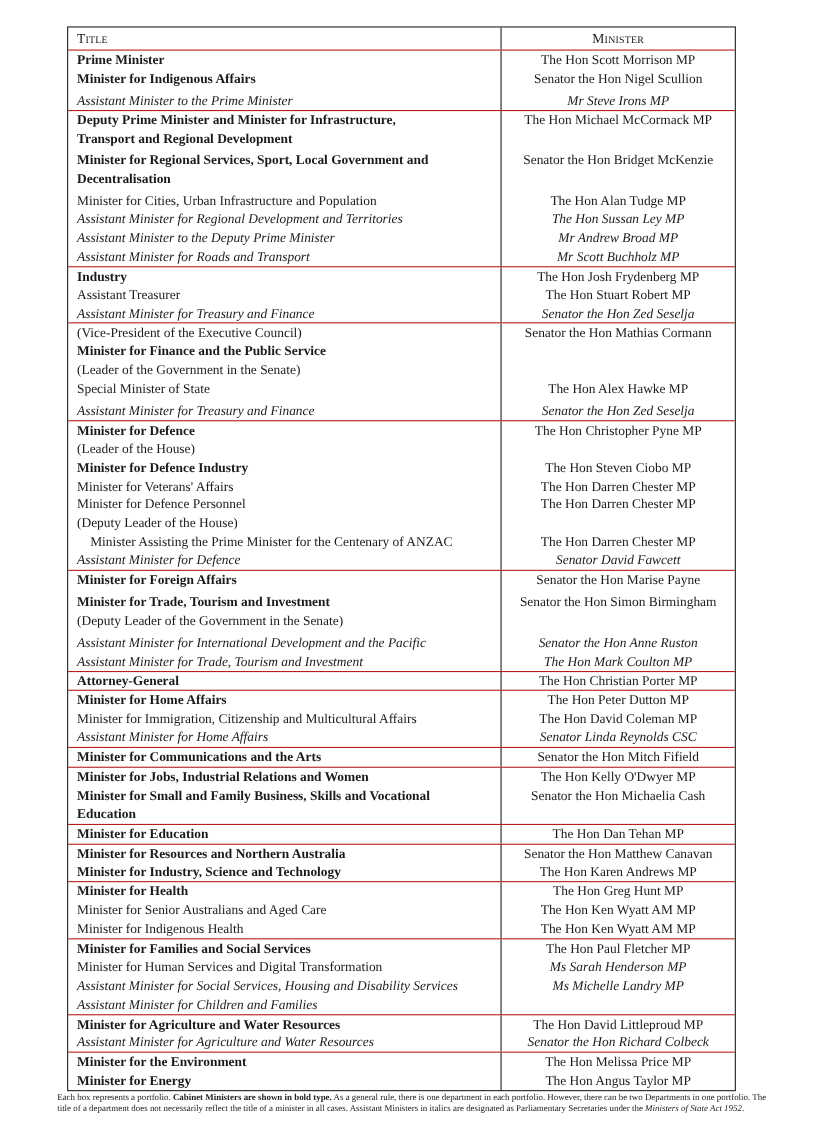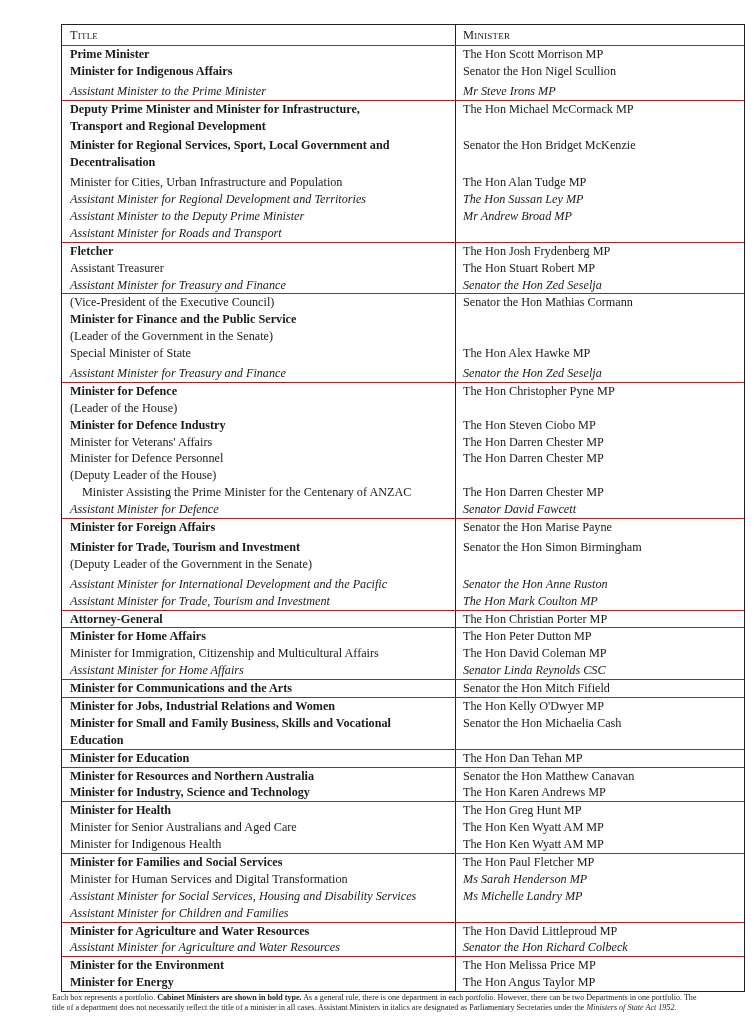--- a/index.html
+++ b/index.html
@@ -2,31 +2,31 @@
 <html><head>
 <meta charset="utf-8">
 <style>
   html, body { margin: 0; padding: 0; background: #ffffff; }
   body {
     width: 754px; height: 1036px; position: relative; overflow: hidden;
     font-family: "Liberation Serif", "DejaVu Serif", serif;
     color: #1a1a1a;
   }
   .table {
-    position: absolute; left: 61px; top: 24px; width: 684px;
+    position: absolute; left: 61px; top: 24px; width: 608px;
     border: 1px solid #222;
     box-sizing: border-box;
   }
   .row {
     display: flex;
     border-top: 1px solid #b91c1c;
   }
   .row.header { border-top: none; }
   .col-title { width: 394px; border-right: 1px solid #222; box-sizing: border-box; padding: 0 8px; }
-  .col-min { flex: 1; padding: 0 7px; }
+  .col-min { flex: 1; padding: 0 7px; text-align: center; }
   .header .col-title, .header .col-min {
     font-variant: small-caps; font-size: 12.4px; height: 20px; line-height: 20px; letter-spacing: 0.2px;
   }
   .line { font-size: 12.2px; height: 16.9px; line-height: 16.9px; white-space: nowrap; }
   .line.b { font-weight: bold; }
   .line.i { font-style: italic; }
   .line.gap { margin-top: 3px; }
   .line.indent { padding-left: 12px; }
   .footer {
     position: absolute; left: 52px; top: 993px; width: 650px;
@@ -68,25 +68,26 @@
           <div class="line i">Assistant Minister for Roads and Transport</div>
         </div>
         <div class="col-min">
           <div class="line">The Hon Michael McCormack MP</div>
           <div class="line"></div>
           <div class="line gap">Senator the Hon Bridget McKenzie</div>
           <div class="line"></div>
           <div class="line gap">The Hon Alan Tudge MP</div>
           <div class="line i">The Hon Sussan Ley MP</div>
           <div class="line i">Mr Andrew Broad MP</div>
-        </div>
-      </div>
-      <div class="row">
-        <div class="col-title">
-          <div class="line b">Fletcher</div>
+          <div class="line i">Mr Scott Buchholz MP</div>
+        </div>
+      </div>
+      <div class="row">
+        <div class="col-title">
+          <div class="line b">Industry</div>
           <div class="line">Assistant Treasurer</div>
           <div class="line i">Assistant Minister for Treasury and Finance</div>
         </div>
         <div class="col-min">
           <div class="line">The Hon Josh Frydenberg MP</div>
           <div class="line">The Hon Stuart Robert MP</div>
           <div class="line i">Senator the Hon Zed Seselja</div>
         </div>
       </div>
       <div class="row">

